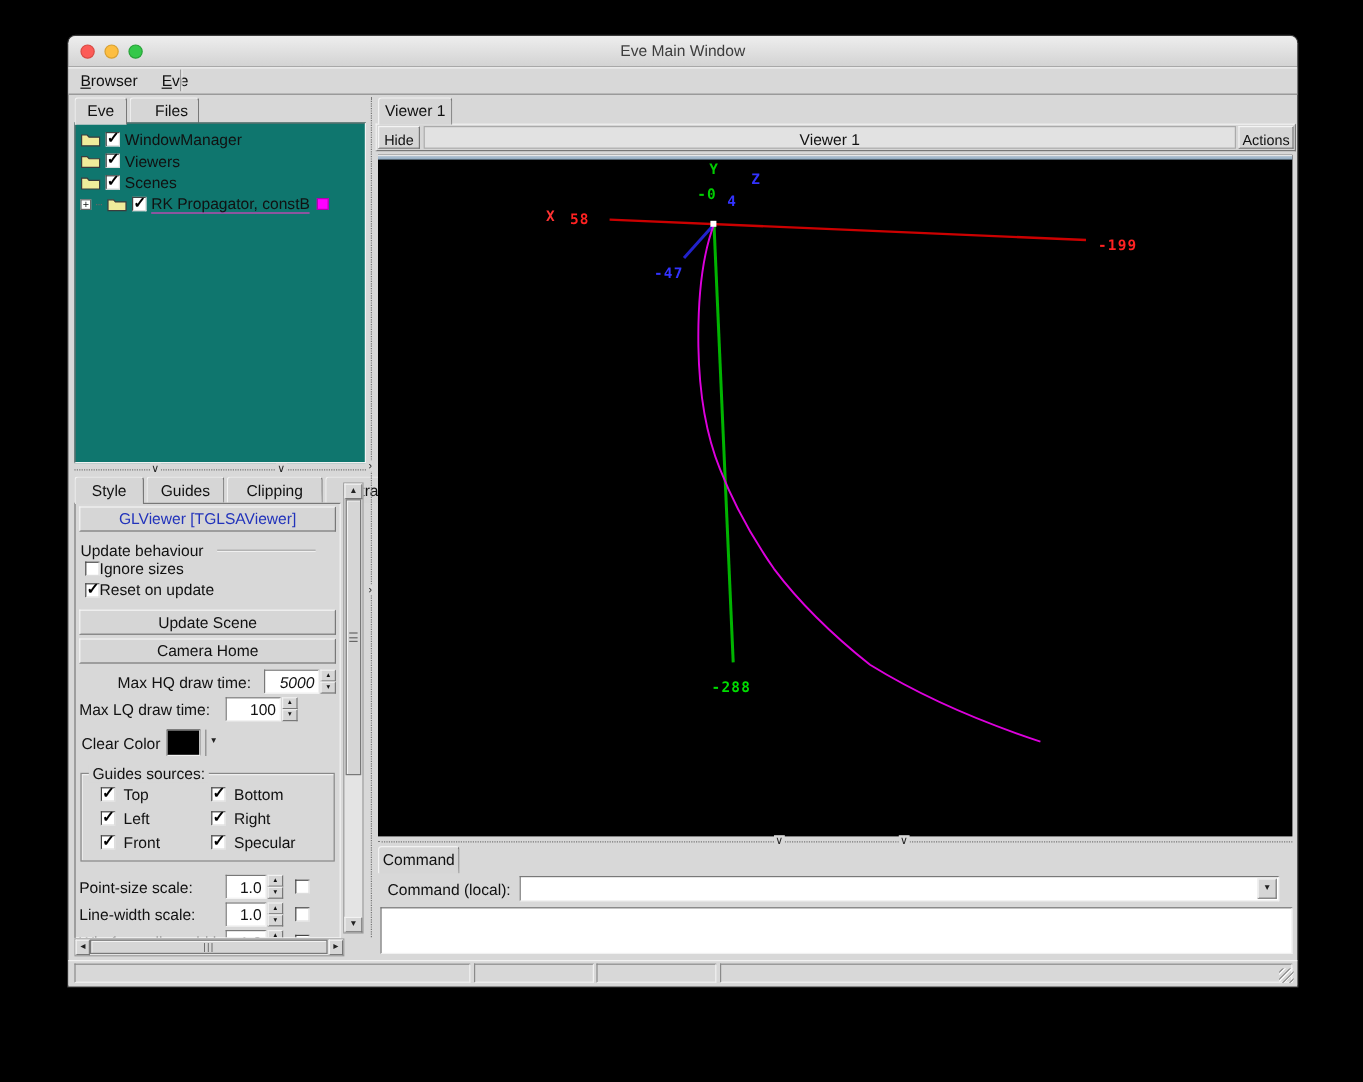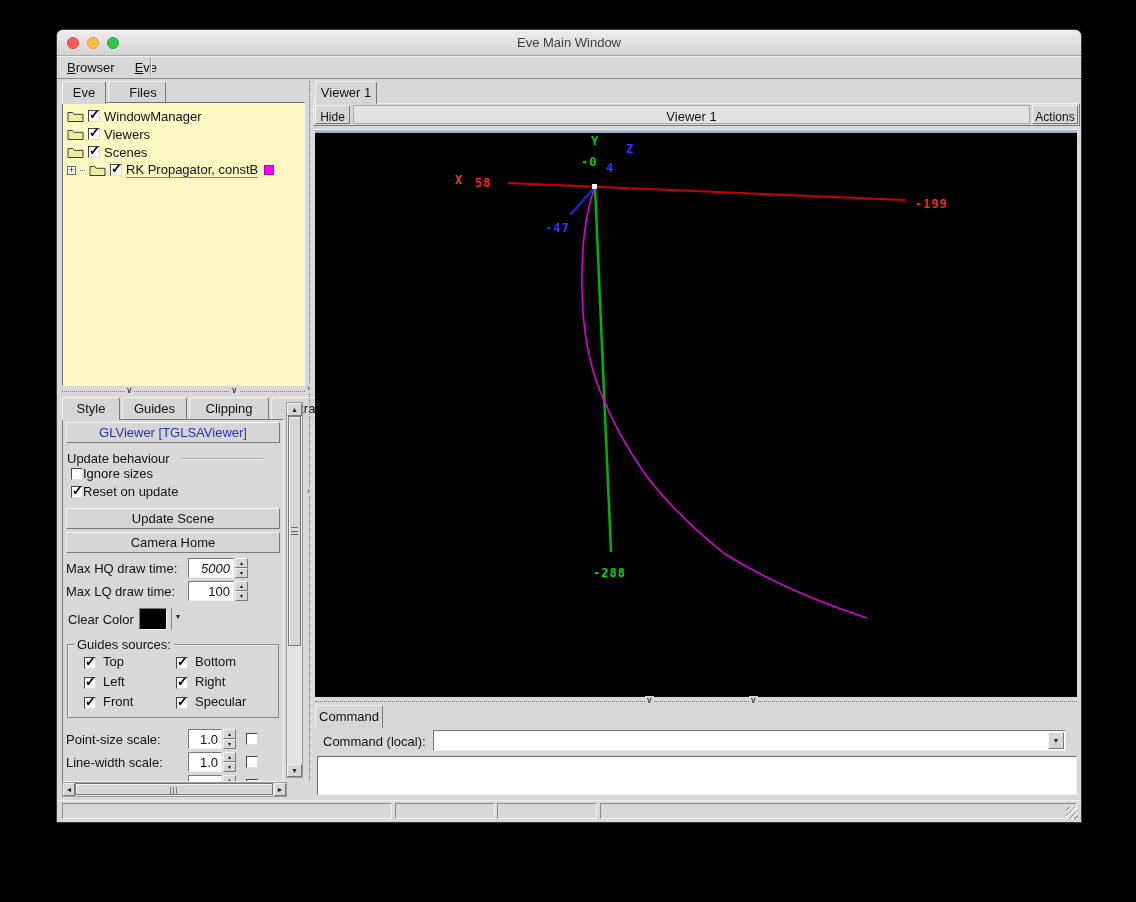--- a/index.html
+++ b/index.html
@@ -29,21 +29,21 @@
     border-top-color:#f2f2f2;border-left-color:#f2f2f2;border-radius:3px 3px 0 0;
     font-size:13px;color:#111;text-align:center;padding-top:3px;}
   .tab.active{z-index:3;height:23px;}
   .cb{display:inline-block;width:12px;height:12px;background:#fff;border:1px solid;
     border-color:#444 #ddd #ddd #444;position:relative;flex:none;}
   .cb.on::after{content:"\2713";position:absolute;left:0px;top:-4px;font-size:13px;font-weight:bold;color:#000;}
   .chev{position:absolute;font-size:9px;line-height:9px;color:#222;background:#d8d8d8;padding:0 1px;z-index:2;}
   .dotline-h{position:absolute;height:0;border-top:1px dotted #777;}
   .dotline-v{position:absolute;width:0;border-left:1px dotted #777;}
   
-  .tree{position:absolute;left:5px;top:72px;width:243px;height:284px;background:#fef9c3;
+  .tree{position:absolute;left:5px;top:72px;width:243px;height:284px;background:#0f766e;
     border:1px solid;border-color:#6f6f6f #f2f2f2 #f2f2f2 #6f6f6f;overflow:hidden;padding-top:4px;}
   .tree-row{display:flex;align-items:center;gap:4px;height:18px;padding-left:4px;font-size:13px;color:#111;}
   .tree-row .lbl.selected{border-bottom:1px solid #e040c0;}
   .expander{width:9px;height:9px;border:1px solid #666;background:#fff;font-size:9px;line-height:7px;
     text-align:center;color:#111;flex:none;}
   .connector{width:5px;border-top:1px dotted #666;flex:none;}
   .swatch{width:10px;height:10px;background:#ff00ff;border:1px solid #b000b0;flex:none;margin-left:2px;}
   .ficon{flex:none;display:inline-flex;}
   
   .style-panel{position:absolute;left:5px;top:389px;width:222px;height:363px;background:#d8d8d8;
@@ -57,21 +57,21 @@
   .spin-val{background:#fff;border:1px solid;border-color:#787878 #f2f2f2 #f2f2f2 #787878;
     text-align:right;padding:2px 3px 0 0;font-size:13px;color:#111;}
   .spin-btns{display:flex;flex-direction:column;width:13px;margin-left:1px;}
   .spin-b{flex:1;font-size:6px;line-height:8px;text-align:center;background:#d6d6d6;color:#111;
     border:1px solid;border-color:#f2f2f2 #787878 #787878 #f2f2f2;}
   .spin-row{position:absolute;display:flex;align-items:center;font-size:13px;color:#111;}
   .fieldset{position:absolute;border:1px solid #888;box-shadow:inset 1px 1px 0 #f0f0f0;}
   .fs-legend{position:absolute;top:-8px;left:6px;background:#d8d8d8;padding:0 3px;font-size:13px;color:#111;}
   .lights-grid{position:absolute;left:16px;top:10px;right:8px;display:grid;
     grid-template-columns:92px 1fr;row-gap:6px;}
-  .lgt{display:flex;align-items:flex-end;gap:7px;font-size:13px;color:#111;height:14px;}
+  .lgt{display:flex;align-items:center;gap:7px;font-size:13px;color:#111;height:14px;}
   
   .sb-btn{position:absolute;width:16px;height:13px;background:#d6d6d6;border:1px solid;
     border-color:#f2f2f2 #787878 #787878 #f2f2f2;font-size:7px;line-height:11px;text-align:center;color:#222;}
   .vsb{position:absolute;left:229px;top:372px;width:17px;height:376px;background:#e4e4e4;
     border:1px solid #9a9a9a;}
   .vsb-thumb{position:absolute;left:1px;top:13px;width:13px;height:230px;background:#d6d6d6;
     border:1px solid #787878;box-shadow:inset 1px 1px 0 #f2f2f2;}
   .vsb-grip{position:absolute;left:2px;right:2px;top:50%;margin-top:-4px;height:8px;
     border-top:1px solid #666;border-bottom:1px solid #666;}
   .vsb-grip::after{content:"";position:absolute;left:0;right:0;top:3px;border-top:1px solid #666;}
@@ -201,21 +201,21 @@
         </div>
         <div class="cbrow" style="left: 8px; top: 64px;">
           <span class="cb on"></span>
           <span>Reset on update</span>
         </div>
       </div>
     <div class="panel-btn raised btn" style="top:88px;">Update Scene</div>
     <div class="panel-btn raised btn" style="top:112px;">Camera Home</div>
     <div>
         <div class="spin-row" style="left: 3px; top: 138px;">
-          <span style="width: 122px;">Max HQ draw time:</span>
+          <span style="width: 122px; margin-left: 32px;">Max HQ draw time:</span>
           <span class="spin">
             <span class="spin-val" style="width: 46px; font-style: italic;">5000</span>
             <span class="spin-btns">
               <span class="spin-b">▴</span>
               <span class="spin-b">▾</span>
             </span>
           </span>
         </div>
         <div class="spin-row" style="left: 3px; top: 161px;">
           <span style="width: 122px;">Max LQ draw time:</span>

